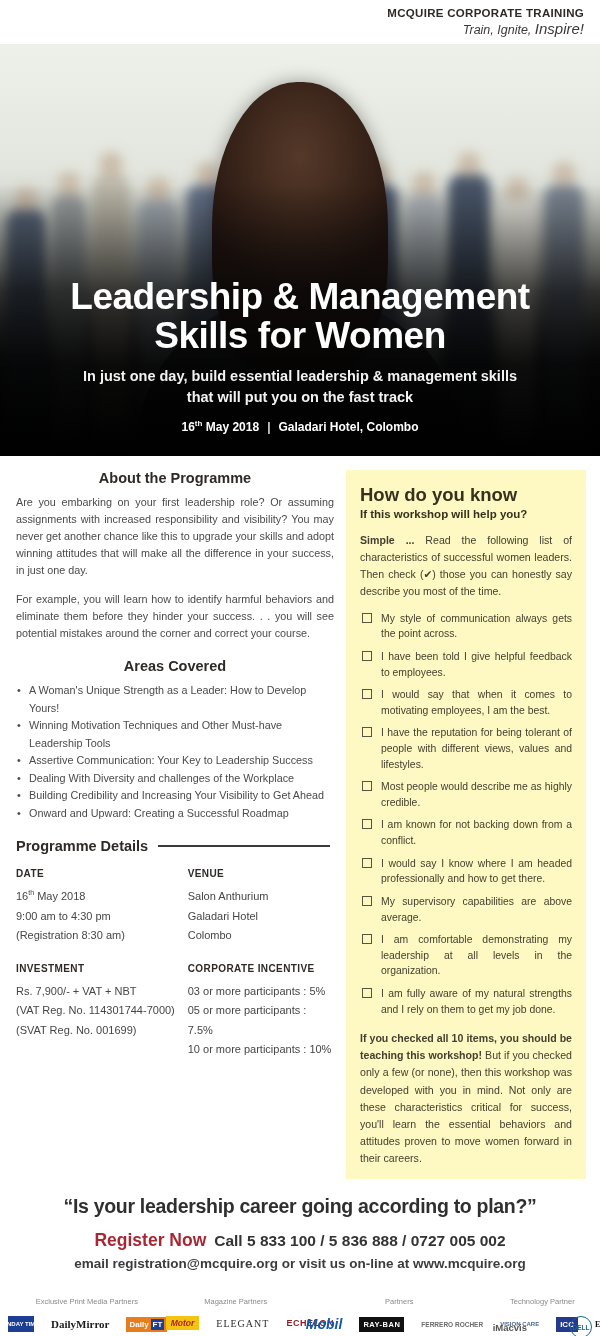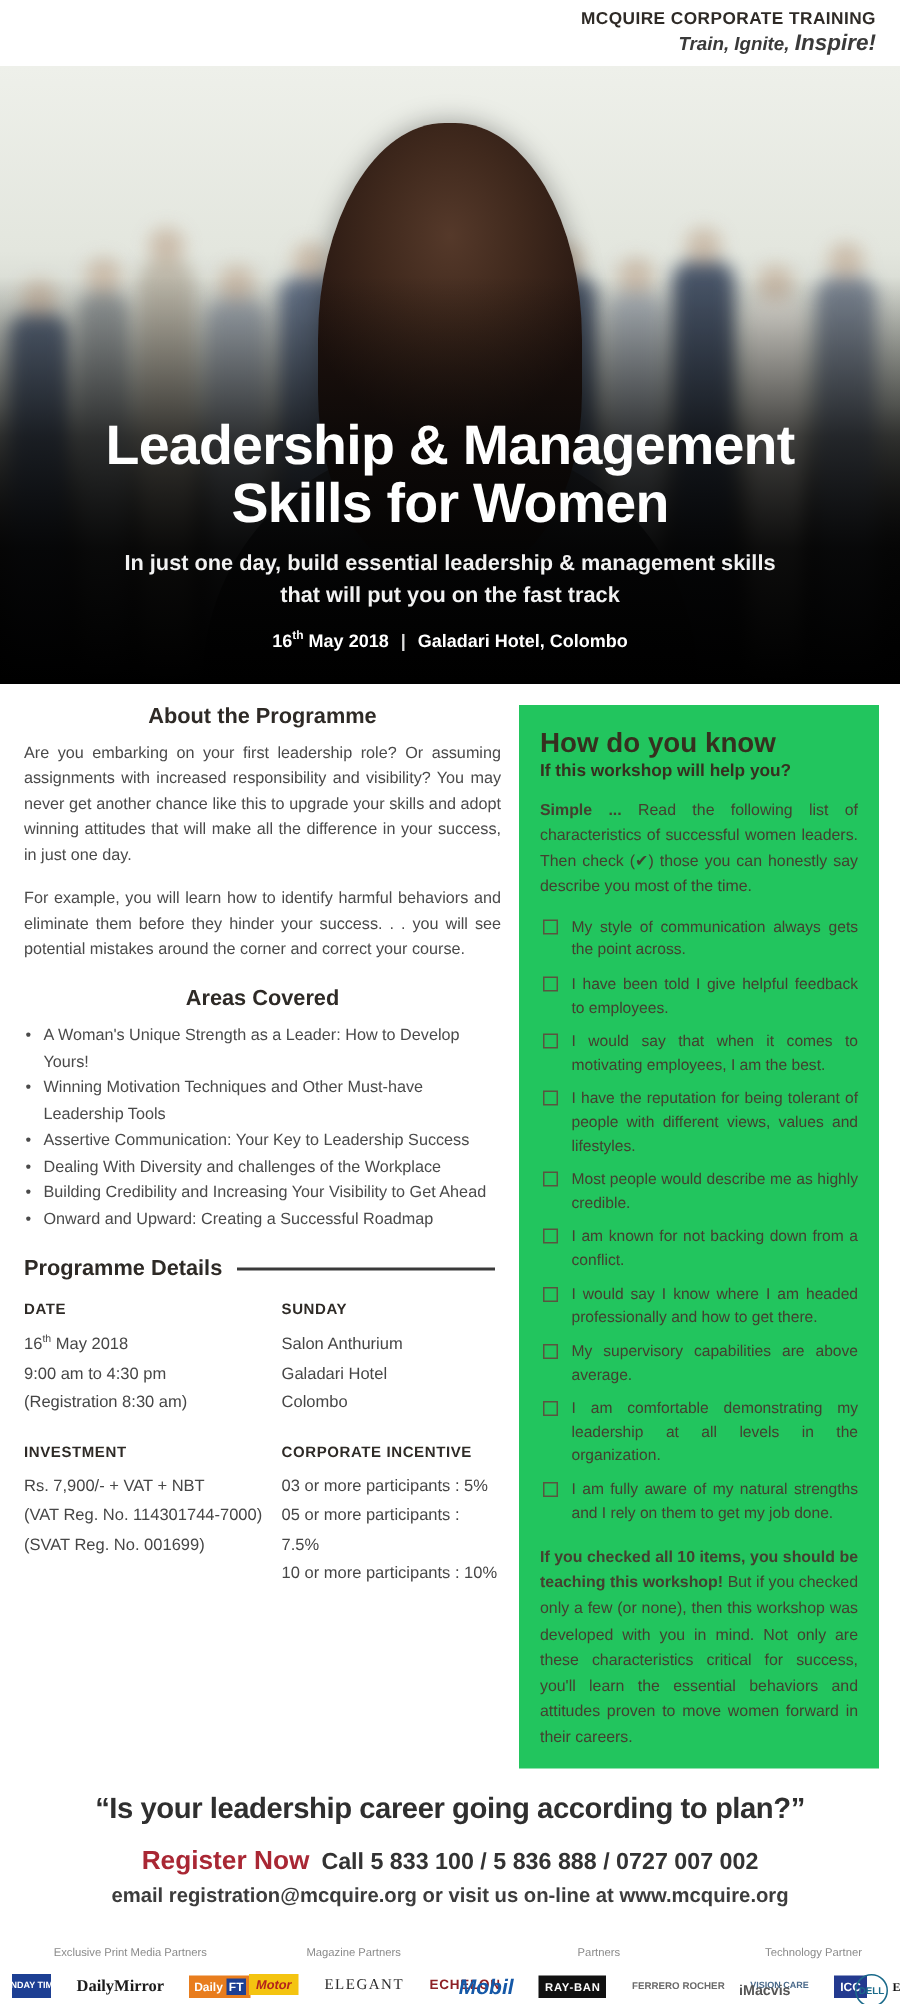--- a/index.html
+++ b/index.html
@@ -4,21 +4,21 @@
 <style>
   * { margin:0; padding:0; box-sizing:border-box; }
   html,body { width:600px; }
   body {
     width:600px; height:1336px; overflow:hidden; background:#ffffff;
     font-family:"Liberation Sans", sans-serif; color:#3c3c3c; position:relative;
   }
   
   .topbar { height:44px; padding:7px 16px 0 0; text-align:right; background:#fff; }
   .brand { font-size:11.5px; font-weight:bold; color:#2e2a26; letter-spacing:.3px; }
-  .brand-tag { font-size:12.5px; font-style:italic; color:#3a3a3a; margin-top:1px;font-weight:bold; }
+  .brand-tag { font-size:12.5px; font-style:italic; color:#3a3a3a; margin-top:1px; }
   .brand-tag .big { font-size:15px; }
   
   .hero { position:relative; height:412px; overflow:hidden;
     background:linear-gradient(180deg,#eef0ea 0%,#e3e6de 30%,#b9bdb4 55%,#3a3a38 78%,#050505 100%); }
   .fig { position:absolute; border-radius:14px 14px 0 0; filter:blur(6px); opacity:.85; }
   .fig::before { content:""; position:absolute; top:-22px; left:50%; transform:translateX(-50%);
     width:24px; height:24px; border-radius:50%; background:#c7b6a3; }
   .woman-hair { position:absolute; left:50%; top:38px; transform:translateX(-50%);
     width:176px; height:300px; border-radius:48% 48% 40% 40%;
     background:radial-gradient(60% 45% at 50% 25%, #55392a 0%, #40291d 45%, #241510 100%);
@@ -30,21 +30,21 @@
     background:linear-gradient(180deg, rgba(0,0,0,0) 34%, rgba(5,5,5,.72) 60%, rgba(3,3,3,.95) 78%, #000 100%); }
   .hero-text { position:absolute; left:0; right:0; bottom:10px; text-align:center; color:#fff; }
   .hero-title { font-size:37px; font-weight:bold; letter-spacing:-.5px; line-height:1.07; }
   .hero-sub { margin-top:10px; font-size:14.5px; font-weight:600; line-height:1.45; color:#f2f2f2; }
   .hero-date { margin-top:11px; margin-bottom:12px; font-size:12px; font-weight:bold; color:#fff; }
   .hero-date sup { font-size:8px; }
   .hero-date .sep { margin:0 8px; color:#ddd; }
   
   .content { display:flex; padding:14px 14px 0 16px; gap:12px; }
   .col-left { width:318px; }
-  .col-right { width:240px; background:#22c55e; padding:14px 14px 12px 14px; }
+  .col-right { width:240px; background:#fef9c3; padding:14px 14px 12px 14px; }
   h3.sec { font-size:14.5px; font-weight:bold; color:#2e2a26; margin-bottom:8px;text-align:center; }
   .para { font-size:10.8px; line-height:1.58; text-align:justify; color:#4a4a4a; margin-bottom:12px; }
   .bullets { list-style:none; margin-bottom:16px; }
   .bullets li { position:relative; padding-left:13px; font-size:10.8px; line-height:1.62; color:#4a4a4a; }
   .bullets li::before { content:"•"; position:absolute; left:1px; color:#4a4a4a; }
   .pd-head { display:flex; align-items:center; gap:10px; margin:6px 0 14px 0; }
   .pd-head .rule { flex:1; border-top:2px solid #3a3a3a; margin-right:4px; }
   .pd-grid { display:flex; }
   .pd-col1 { width:54%; }
   .pd-col2 { width:46%; }
@@ -155,21 +155,21 @@
     <div class="pd-grid">
       <div class="pd-col1 pd-block">
         <div class="pd-label">DATE</div>
         <div class="pd-val">
           <div><span>16</span><sup style="font-size:7px;">th</sup><span> May 2018</span></div>
           <div>9:00 am to 4:30 pm</div>
           <div>(Registration 8:30 am)</div>
         </div>
       </div>
       <div class="pd-col2 pd-block">
-        <div class="pd-label">SUNDAY</div>
+        <div class="pd-label">VENUE</div>
         <div class="pd-val">
           <div>Salon Anthurium</div>
           <div>Galadari Hotel</div>
           <div>Colombo</div>
         </div>
       </div>
     </div>
 
     <div class="pd-grid">
       <div class="pd-col1">
@@ -238,21 +238,21 @@
           <span class="check-text">I am fully aware of my natural strengths and I rely on them to get my job done.</span>
         </div>
     </div>
 
     <p class="panel-outro"><b>If you checked all 10 items, you should be teaching this workshop!</b><span> But if you checked only a few (or none), then this workshop was developed with you in mind. Not only are these characteristics critical for success, you'll learn the essential behaviors and attitudes proven to move women forward in their careers.</span></p>
   </div>
 </div>
 
 <div class="register">
   <div class="quote">“Is your leadership career going according to plan?”</div>
-  <div class="cta-line"><span class="cta">Register Now</span><span>Call 5 833 100 / 5 836 888 / 0727 007 002</span></div>
+  <div class="cta-line"><span class="cta">Register Now</span><span>Call 5 833 100 / 5 836 888 / 0727 005 002</span></div>
   <div class="email-line">email registration@mcquire.org or visit us on-line at www.mcquire.org</div>
 </div>
 
 <div class="partners">
   <div class="pgroup pg-print">
     <div class="pg-label">Exclusive Print Media Partners</div>
     <div class="pg-logos">
       <span class="logo lg-sunday">SUNDAY TIMES</span>
       <span class="logo lg-dm">DailyMirror</span>
       <span class="logo lg-ft">

